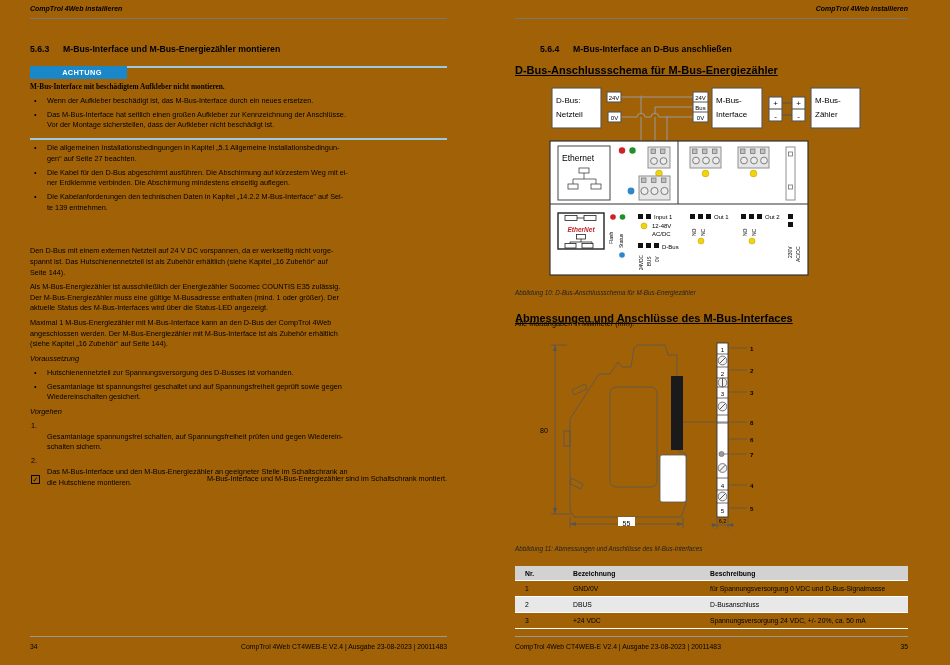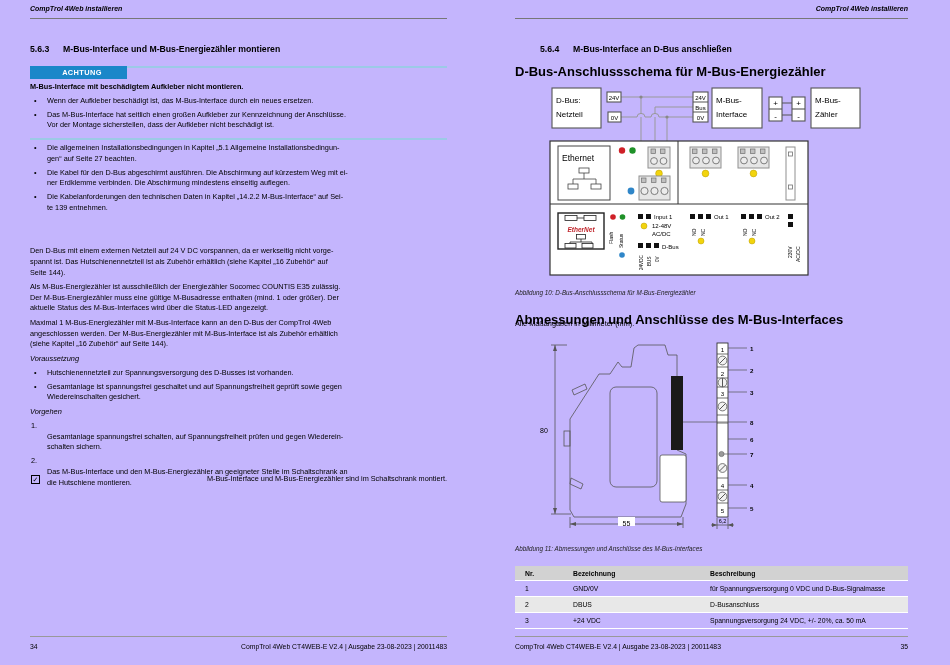--- a/index.html
+++ b/index.html
@@ -1,40 +1,40 @@
 <!DOCTYPE html>
 <html><head>
 <meta charset="utf-8">
 <style>
   html,body{margin:0;padding:0;background:#fff;}
-  .canvas{position:relative;width:950px;height:665px;background:#c4b5fd;overflow:hidden;
+  .canvas{position:relative;width:950px;height:665px;background:#a16207;overflow:hidden;
           font-family:"Liberation Sans",sans-serif;color:#000;}
   .page{position:absolute;top:0;width:475px;height:665px;}
   #page-left{left:0;}
   #page-right{left:475px;}
 
   .running-header{position:absolute;top:5px;font-size:7px;font-weight:bold;font-style:italic;
                   border-bottom:1px solid #777;padding-bottom:6px;}
   #page-left .running-header{left:30px;right:28px;text-align:left;}
   #page-right .running-header{left:40px;right:42px;text-align:right;}
 
   .sec-heading{position:absolute;font-size:8.7px;font-weight:bold;white-space:nowrap;}
   .sec-heading .num{display:inline-block;width:33px;}
-  .subtitle{position:absolute;font-size:13px;font-weight:bold;}
+  .subtitle{position:absolute;font-size:11px;font-weight:bold;text-decoration:underline;}
 
   .body-text{font-size:7.3px;line-height:10.8px;}
   .ml{white-space:pre-line;}
 
   
   .notice{position:absolute;left:30px;right:28px;}
   .notice-head{position:relative;height:13px;text-align:center;}
   .notice-head .topline{position:absolute;left:0;right:0;top:0;height:2px;background:#9ccae6;}
   .achtung{position:absolute;left:0;top:0;width:90px;height:13px;background:#1a87c9;color:#fff;
            font-size:7.4px;font-weight:bold;line-height:13px;padding-left:7px;letter-spacing:.4px;}
-  .notice-title{font-weight:bold;margin-top:3px;}
+  .notice-title{font-weight:bold;margin-top:3px;font-family:Liberation Serif, serif;}
   .notice-body{border-bottom:2px solid #9ccae6;padding-bottom:7px;}
 
   .bullet{position:relative;padding-left:17px;margin-top:3px;}
   .bullet::before{content:"•";position:absolute;left:4px;top:0;}
   .para{margin-bottom:3.5px;}
   .sub-head{font-size:7.4px;font-weight:normal;font-style:italic;margin-bottom:3px;}
   .step{position:relative;padding-left:17px;margin-top:3px;}
   .step .num{position:absolute;left:1px;top:0;}
   .result{position:relative;padding-left:17px;text-align:right;}
   .checkbox{position:absolute;left:1px;top:1px;width:7px;height:7px;border:1px solid #000;

